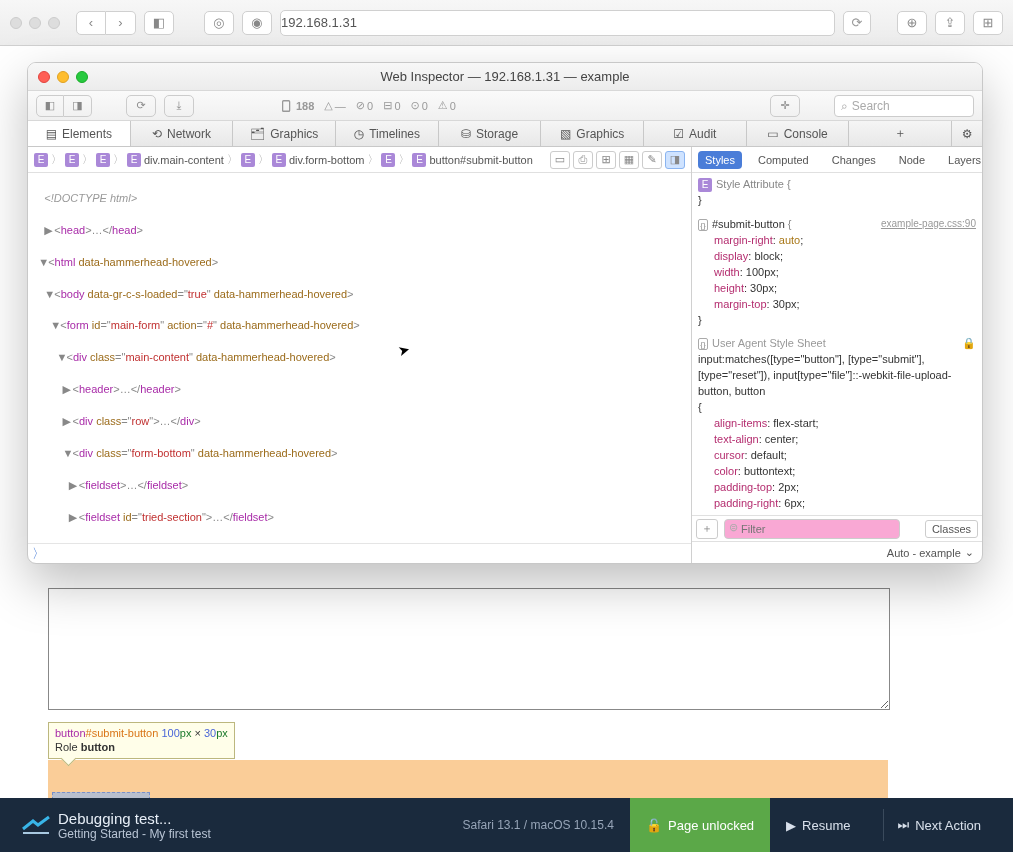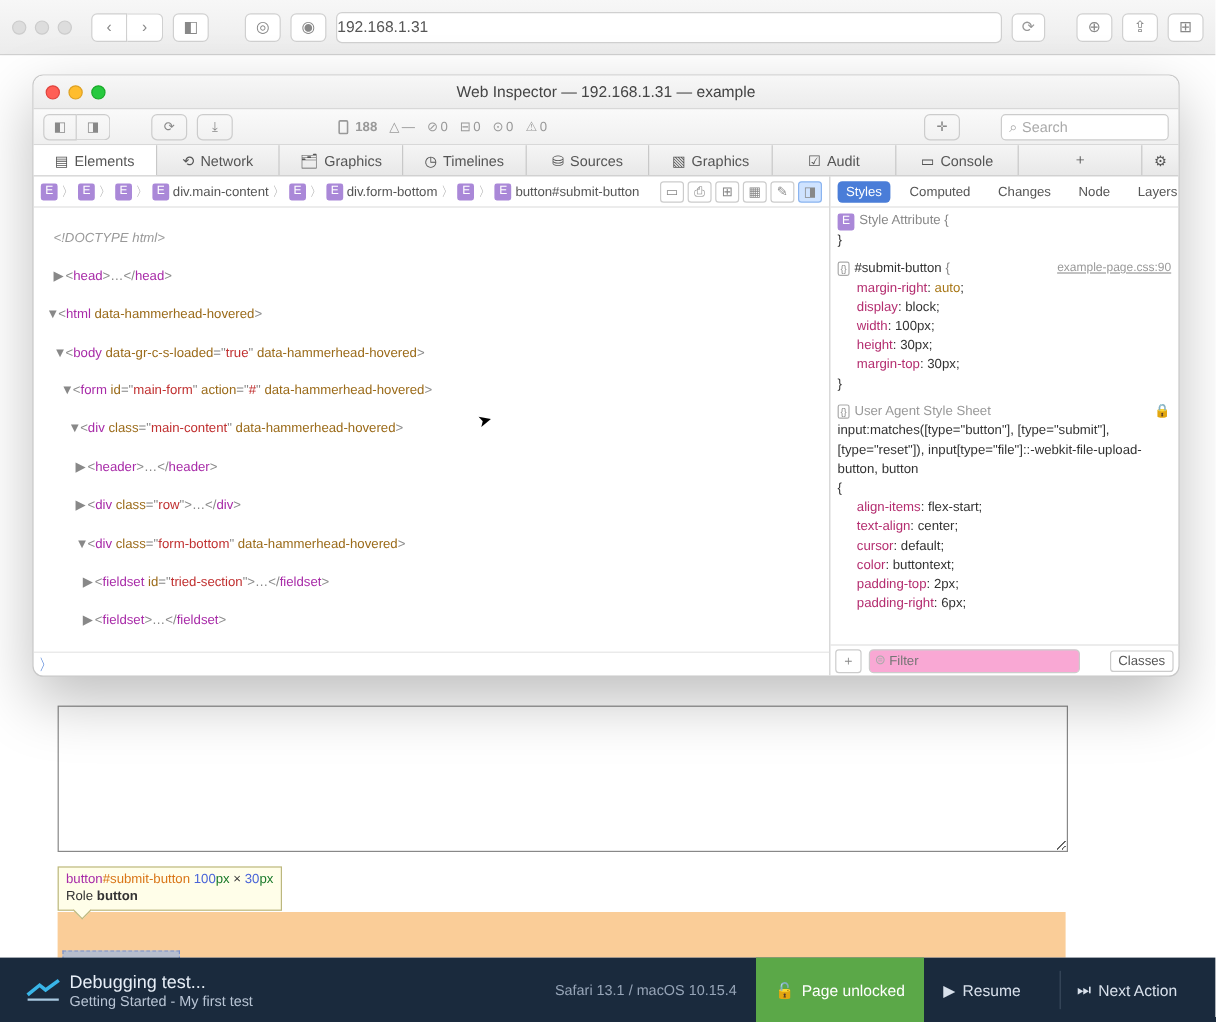--- a/index.html
+++ b/index.html
@@ -167,21 +167,21 @@
       <span>⌕</span>
       <span>Search</span>
     </div>
   </div>
 
   <div class="tabstrip">
     <div class="tab active">▤ <span>Elements</span></div>
     <div class="tab">⟲ <span>Network</span></div>
     <div class="tab">🗂 <span>Graphics</span></div>
     <div class="tab">◷ <span>Timelines</span></div>
-    <div class="tab">⛁ <span>Sources</span></div>
+    <div class="tab">⛁ <span>Storage</span></div>
     <div class="tab">▧ <span>Graphics</span></div>
     <div class="tab">☑ <span>Audit</span></div>
     <div class="tab">▭ <span>Console</span></div>
     <div class="tab">＋</div>
     <div class="tab" style="flex:0 0 30px;border-right:none">⚙</div>
   </div>
 
   <div class="insp-body">
 
     <div class="dom-col">
@@ -233,22 +233,22 @@
       <div class="dom-tree">
 <div class="ln">    <span class="ct">&lt;!DOCTYPE html&gt;</span></div>
 <div class="ln">    <span class="tri">▶</span>&lt;<span class="tag">head</span>&gt;…&lt;/<span class="tag">head</span>&gt;</div>
 <div class="ln">  <span class="tri">▼</span>&lt;<span class="tag">html</span> <span class="attr">data-hammerhead-hovered</span>&gt;</div>
 <div class="ln">    <span class="tri">▼</span>&lt;<span class="tag">body</span> <span class="attr">data-gr-c-s-loaded</span>="<span class="val">true</span>" <span class="attr">data-hammerhead-hovered</span>&gt;</div>
 <div class="ln">      <span class="tri">▼</span>&lt;<span class="tag">form</span> <span class="attr">id</span>="<span class="val">main-form</span>" <span class="attr">action</span>="<span class="val">#</span>" <span class="attr">data-hammerhead-hovered</span>&gt;</div>
 <div class="ln">        <span class="tri">▼</span>&lt;<span class="tag">div</span> <span class="attr">class</span>="<span class="val">main-content</span>" <span class="attr">data-hammerhead-hovered</span>&gt;</div>
 <div class="ln">          <span class="tri">▶</span>&lt;<span class="tag">header</span>&gt;…&lt;/<span class="tag">header</span>&gt;</div>
 <div class="ln">          <span class="tri">▶</span>&lt;<span class="tag">div</span> <span class="attr">class</span>="<span class="val">row</span>"&gt;…&lt;/<span class="tag">div</span>&gt;</div>
 <div class="ln">          <span class="tri">▼</span>&lt;<span class="tag">div</span> <span class="attr">class</span>="<span class="val">form-bottom</span>" <span class="attr">data-hammerhead-hovered</span>&gt;</div>
+<div class="ln">            <span class="tri">▶</span>&lt;<span class="tag">fieldset</span>&gt;…&lt;/<span class="tag">fieldset</span>&gt;</div>
 <div class="ln">            <span class="tri">▶</span>&lt;<span class="tag">fieldset</span> <span class="attr">id</span>="<span class="val">tried-section</span>"&gt;…&lt;/<span class="tag">fieldset</span>&gt;</div>
-<div class="ln">            <span class="tri">▶</span>&lt;<span class="tag">fieldset</span>&gt;…&lt;/<span class="tag">fieldset</span>&gt;</div>
 <div class="ln">            <span class="tri">▶</span>&lt;<span class="tag">fieldset</span>&gt;…&lt;/<span class="tag">fieldset</span>&gt;</div>
 
 
 
 
 
 
 
 
 
@@ -288,20 +288,24 @@
 <div class="prop"><span class="pk">color</span>: <span class="pv">buttontext</span>;</div>
 <div class="prop"><span class="pk">padding-top</span>: <span class="pv">2px</span>;</div>
 <div class="prop"><span class="pk">padding-right</span>: <span class="pv">6px</span>;</div>
 
       </div>
       <div class="styles-footer">
         <div class="add">＋</div>
         <div class="filter-wrap"><input placeholder="Filter" style=""></div>
         <div class="cls">Classes</div>
       </div>
+      <div class="auto-footer">
+          <span>Auto - example</span> 
+          <span>⌄</span>
+        </div>
     </div>
   </div>
 </div>
 
 <div class="debug-bar">
   <div class="brand">
     <svg width="30" height="26" viewBox="0 0 30 20">
         <path d="M2 14 L12 6 L17 10 L28 2" stroke="#39b5e8" stroke-width="3" fill="none"></path>
         <path d="M2 18 L28 18" stroke="#a8c8e0" stroke-width="2"></path>
       </svg>

